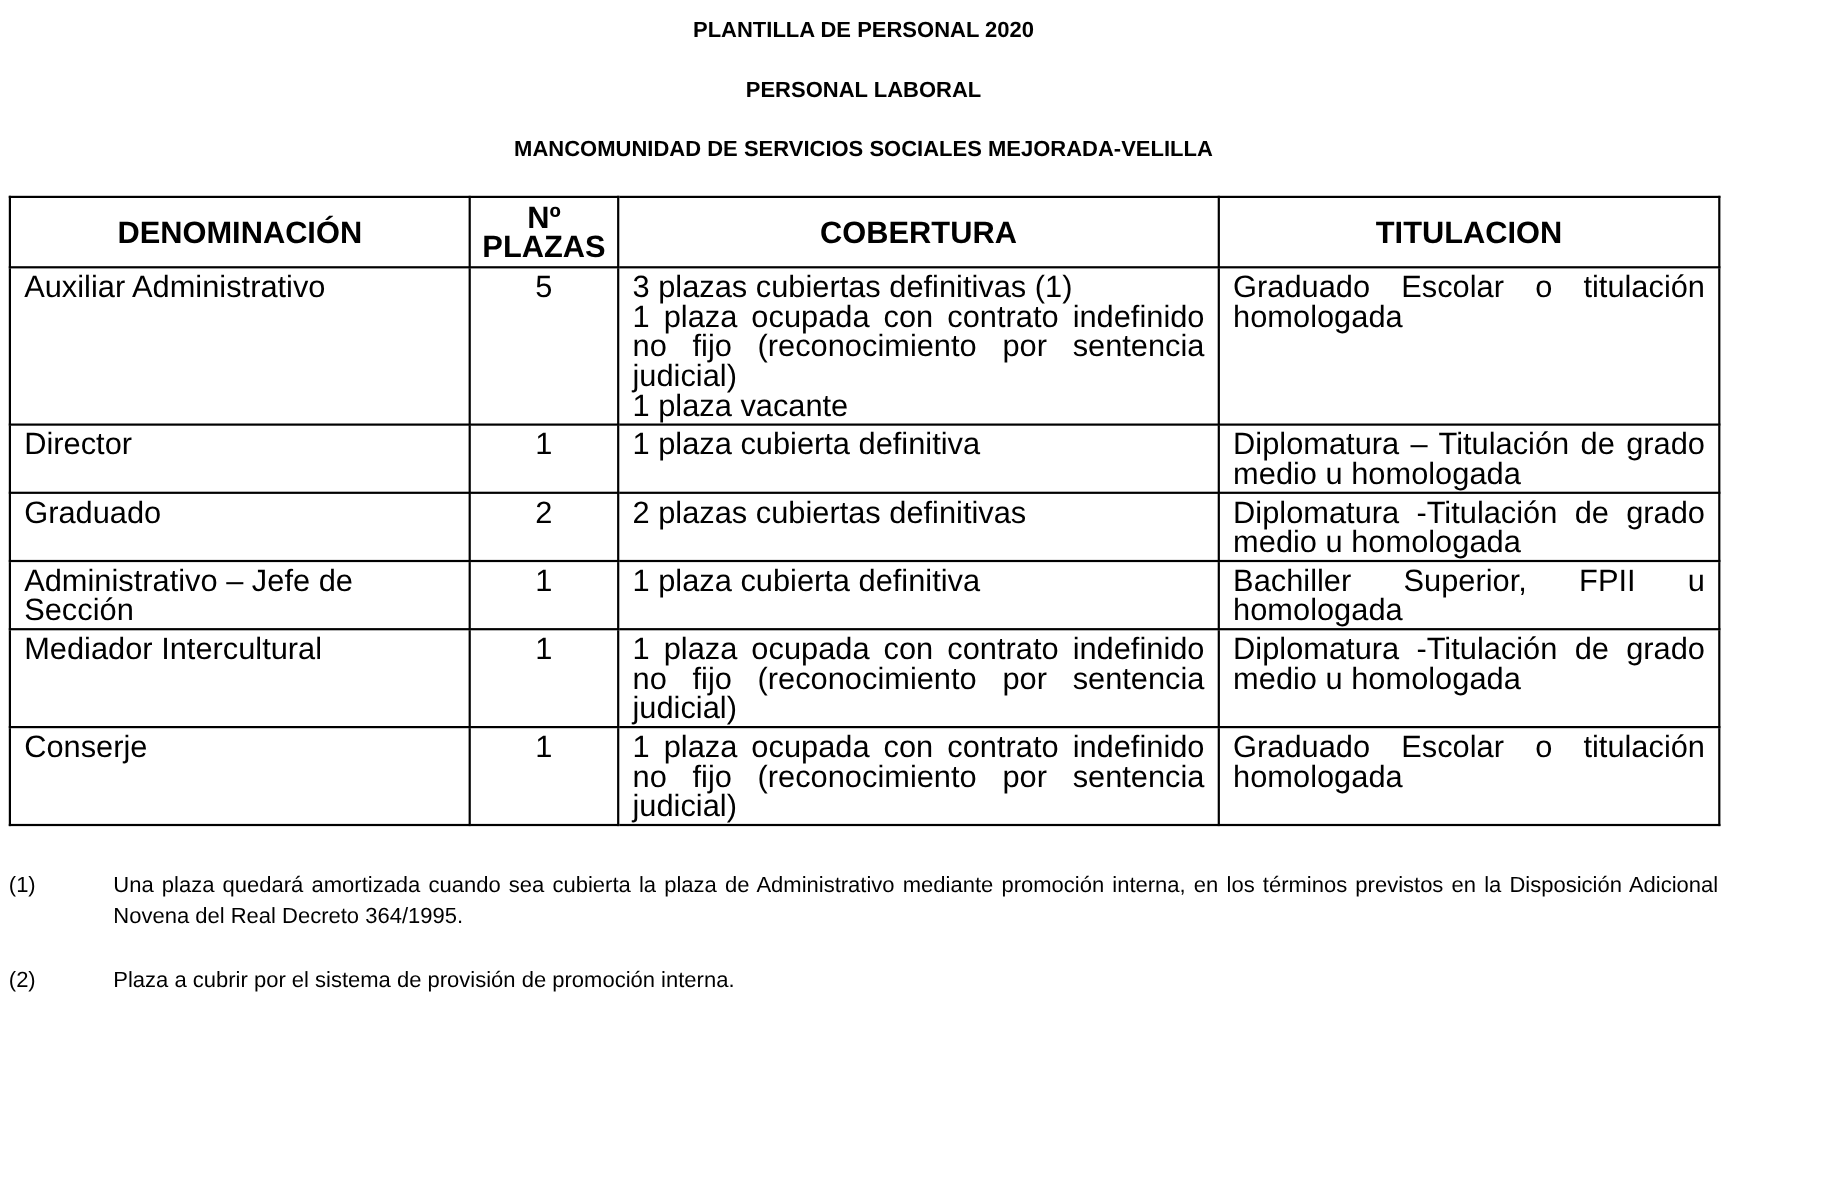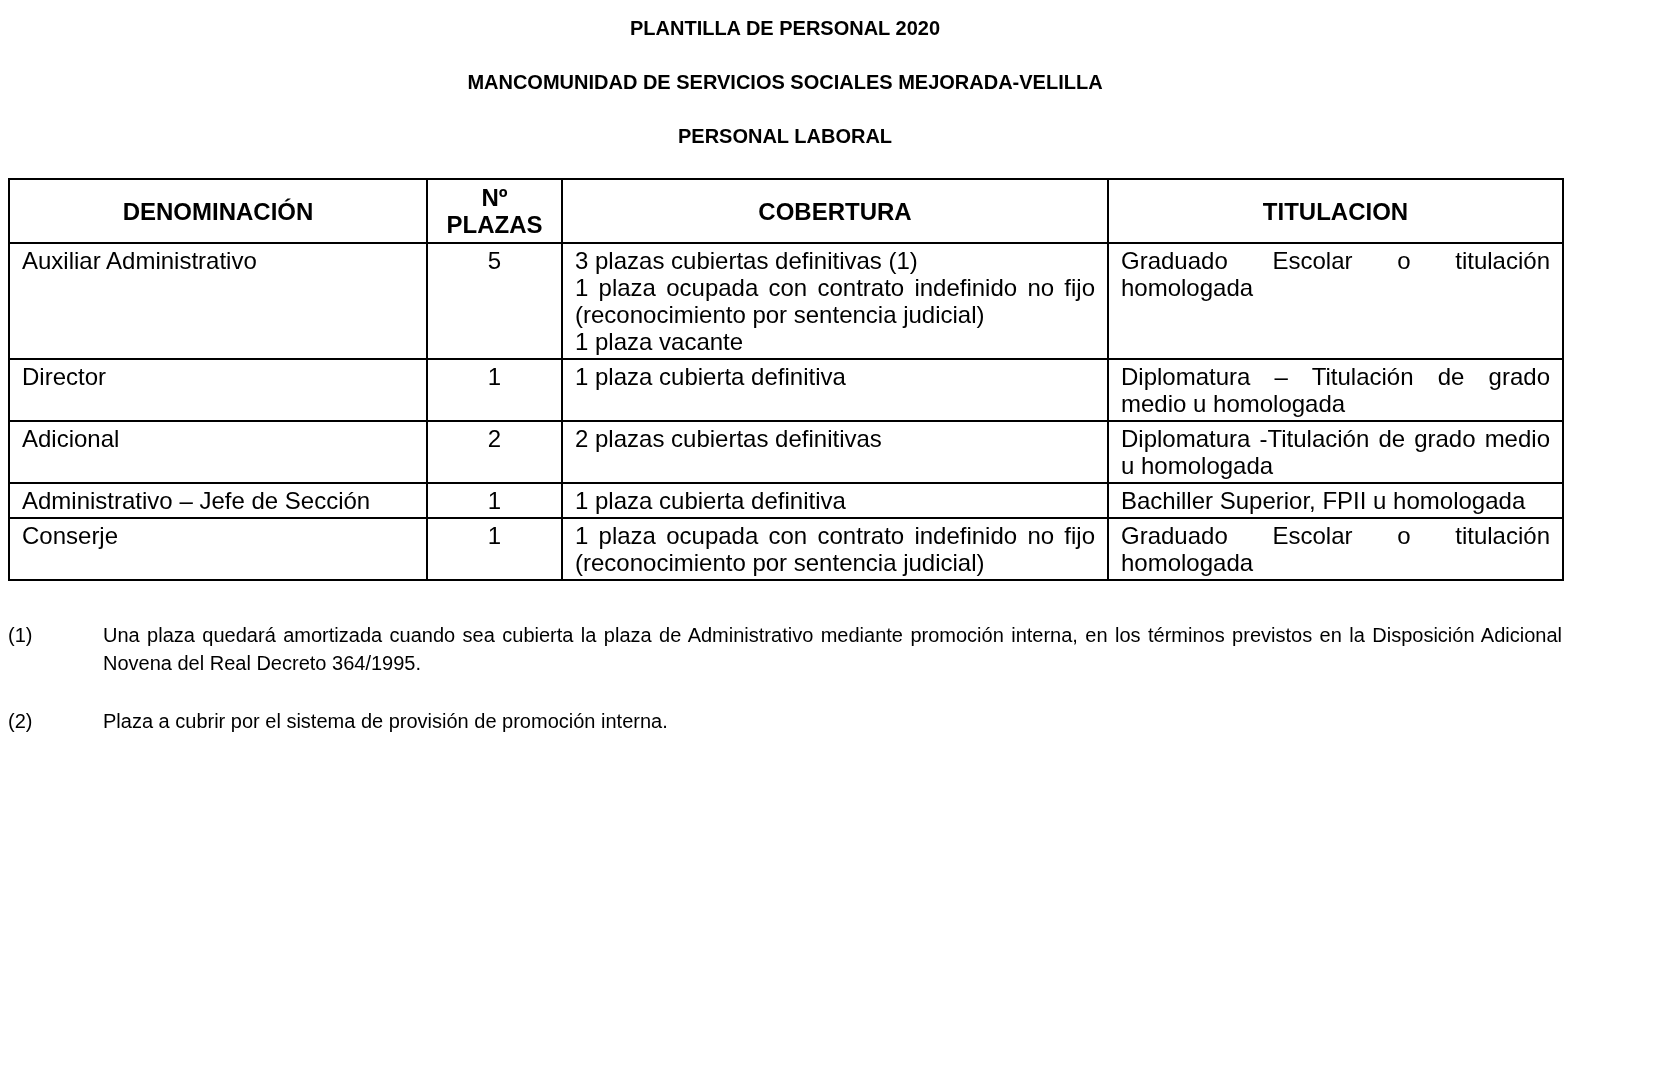--- a/index.html
+++ b/index.html
@@ -24,21 +24,21 @@
     font-size: 20px;
     line-height: 24px;
     margin-bottom: 30px;
   }
   .doc-title:first-child { margin-top: 2px; }
   table.staff {
     border-collapse: collapse;
     table-layout: fixed;
     width: 100%;
     margin-top: 14px;
-    font-size: 24px;
+    font-size: 28px;
     line-height: 27px;
   }
   table.staff th,
   table.staff td {
     border: 2px solid #000000;
     box-sizing: border-box;
   }
   table.staff th {
     font-weight: bold;
     text-align: center;
@@ -65,22 +65,22 @@
   .footnote.first { margin-top: 40px; }
   .fn-marker { flex: 0 0 54px; }
   .fn-text   { flex: 1; text-align: justify; margin-left: 41px; }
 </style>
 </head>
 <body>
 
 <div class="page">
 
   <div class="doc-title">PLANTILLA DE PERSONAL 2020</div>
+  <div class="doc-title">PERSONAL LABORAL</div>
   <div class="doc-title">MANCOMUNIDAD DE SERVICIOS SOCIALES MEJORADA-VELILLA</div>
-  <div class="doc-title">PERSONAL LABORAL</div>
 
   <table class="staff">
     <colgroup>
       <col style="width:418px">
       <col style="width:135px">
       <col style="width:546px">
       <col style="width:455px">
     </colgroup>
     <thead>
       <tr>
@@ -100,30 +100,36 @@
 1 plaza vacante</td>
         <td class="c-tit">Graduado Escolar o titulación homologada</td>
       </tr>
       <tr>
         <td class="c-den">Director</td>
         <td class="c-pla">1</td>
         <td class="c-cob">1 plaza cubierta definitiva</td>
         <td class="c-tit">Diplomatura – Titulación de grado medio u homologada</td>
       </tr>
       <tr>
-        <td class="c-den">Adicional</td>
+        <td class="c-den">Graduado</td>
         <td class="c-pla">2</td>
         <td class="c-cob">2 plazas cubiertas definitivas</td>
         <td class="c-tit">Diplomatura -Titulación de grado medio u homologada</td>
       </tr>
       <tr>
         <td class="c-den">Administrativo – Jefe de Sección</td>
         <td class="c-pla">1</td>
         <td class="c-cob">1 plaza cubierta definitiva</td>
         <td class="c-tit">Bachiller Superior, FPII u homologada</td>
+      </tr>
+      <tr>
+        <td class="c-den">Mediador Intercultural</td>
+        <td class="c-pla">1</td>
+        <td class="c-cob">1 plaza ocupada con contrato indefinido no fijo (reconocimiento por sentencia judicial)</td>
+        <td class="c-tit">Diplomatura -Titulación de grado medio u homologada</td>
       </tr>
       <tr>
         <td class="c-den">Conserje</td>
         <td class="c-pla">1</td>
         <td class="c-cob">1 plaza ocupada con contrato indefinido no fijo (reconocimiento por sentencia judicial)</td>
         <td class="c-tit">Graduado Escolar o titulación homologada</td>
       </tr>
     </tbody>
   </table>
 

